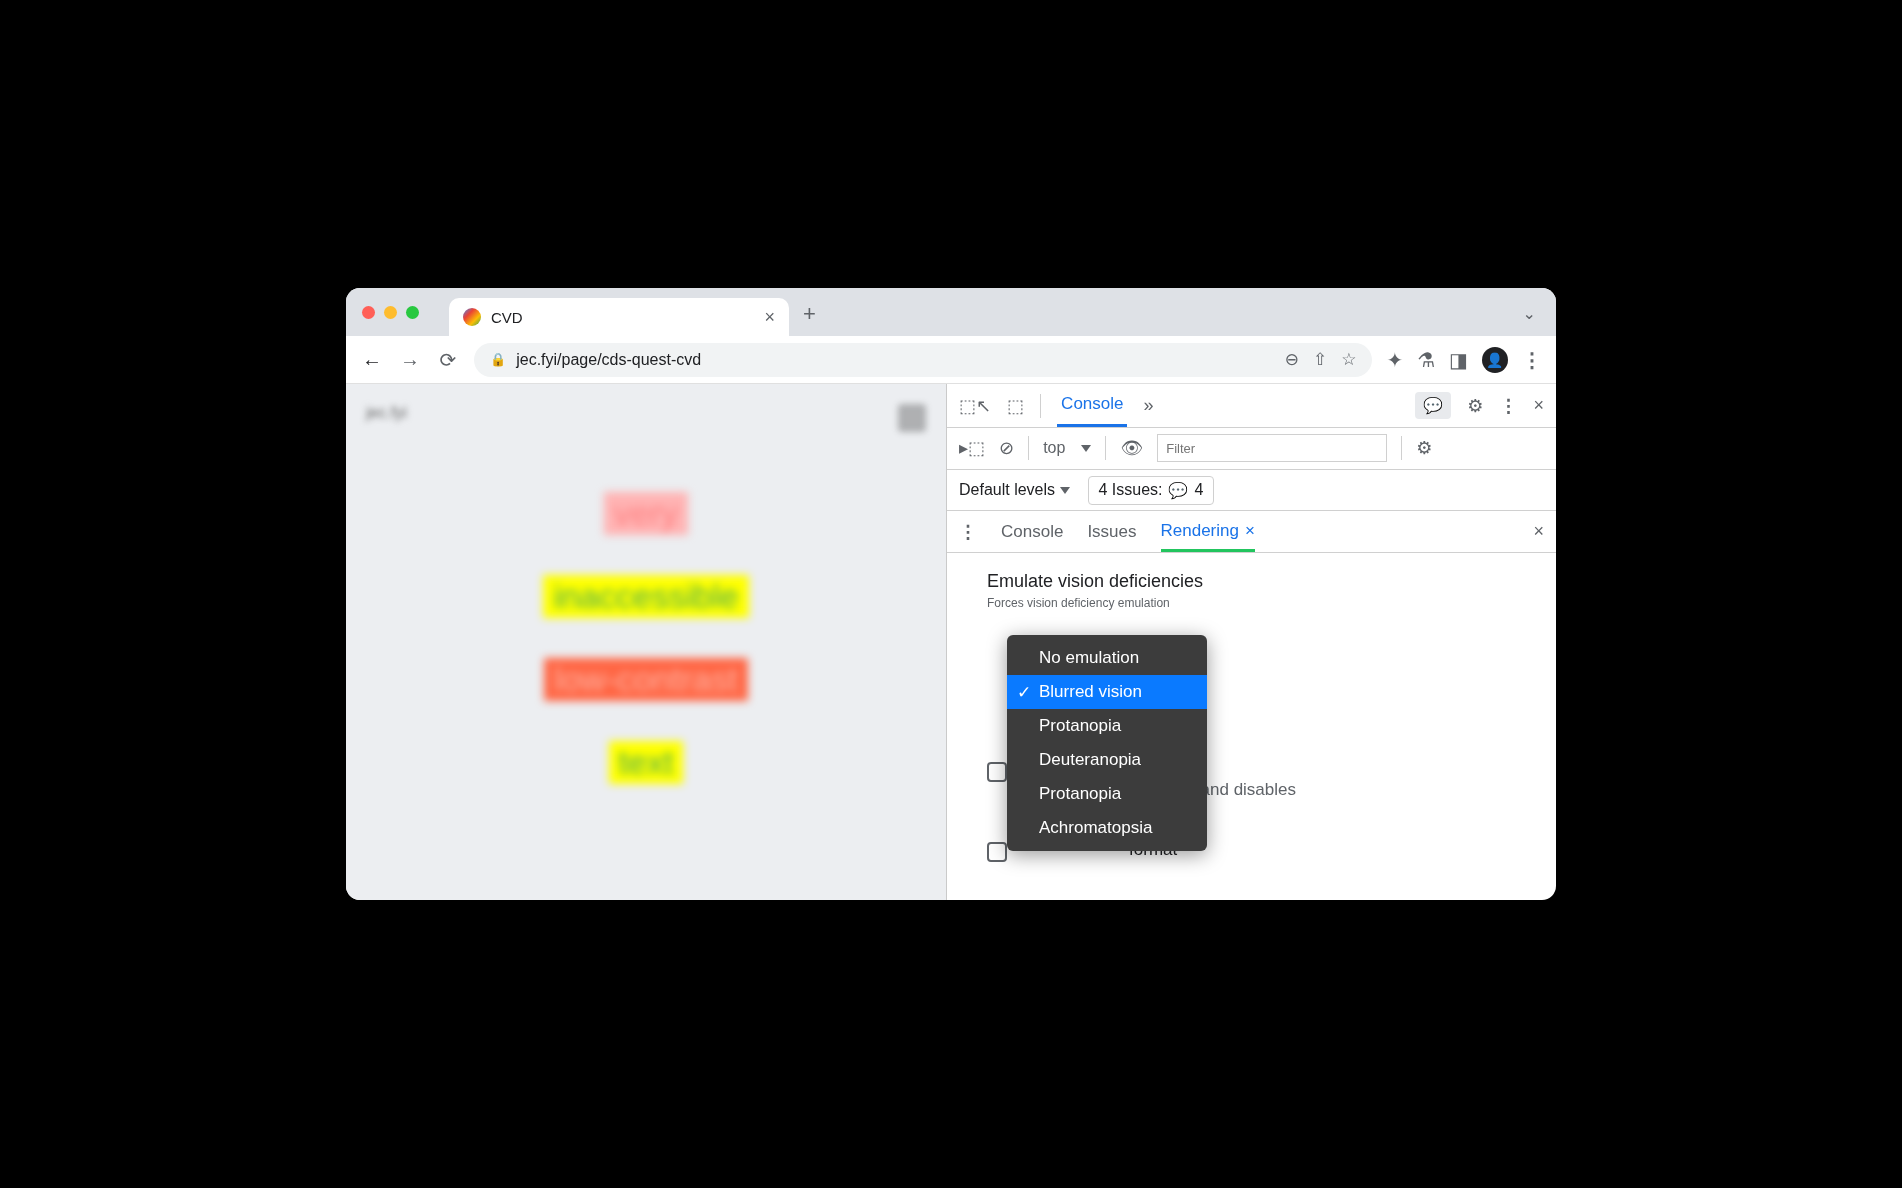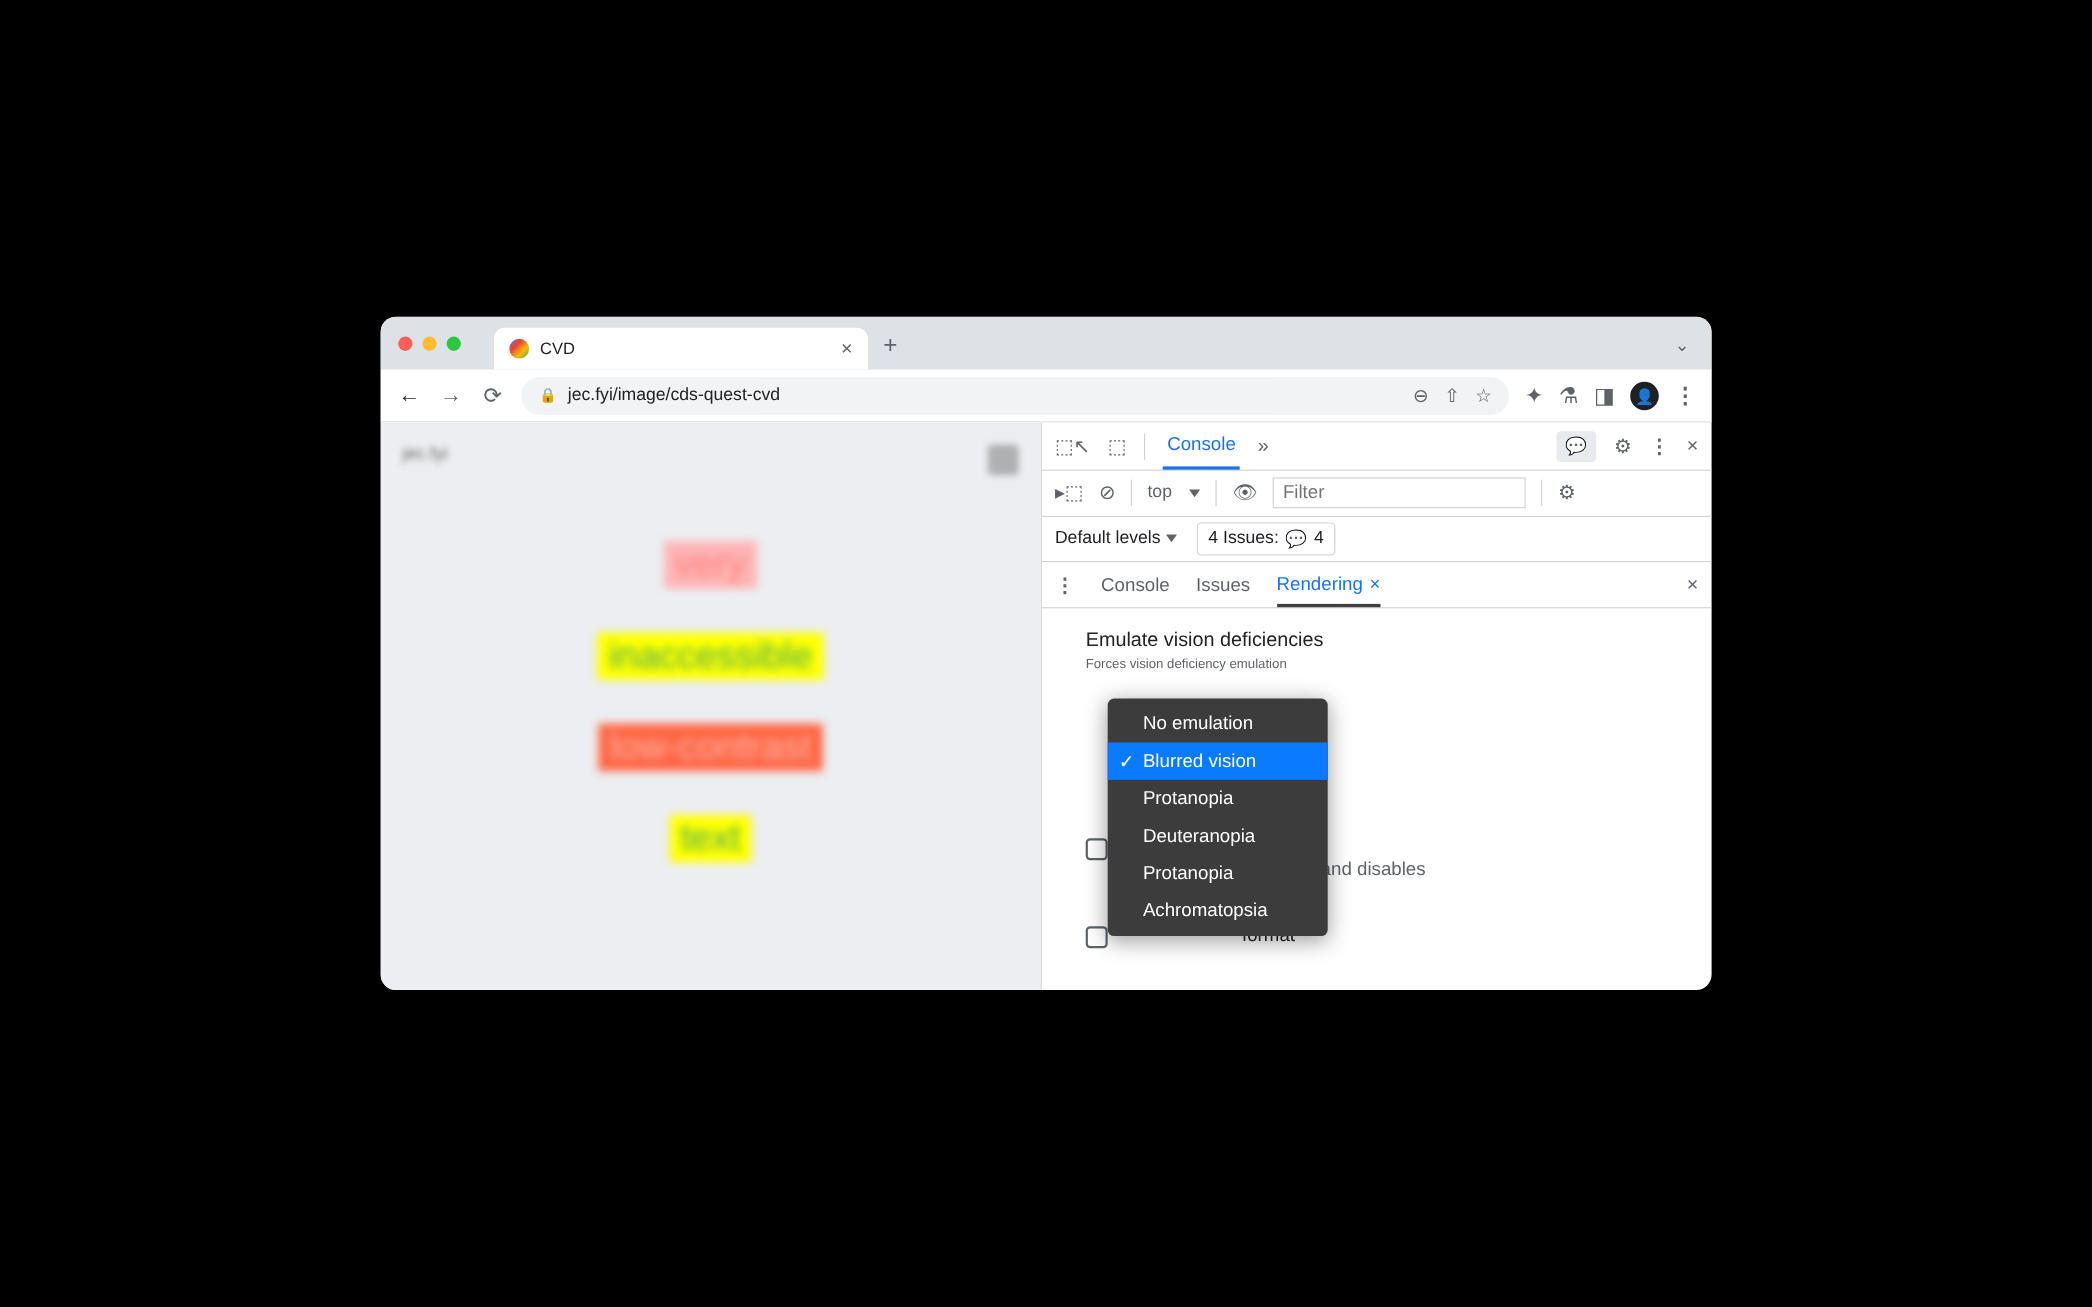--- a/index.html
+++ b/index.html
@@ -36,26 +36,26 @@
 .w3{background:#ff6644;color:#ffb3a3}
 .w4{background:#ffff00;color:#4caf50}
 .devtools{flex:1;display:flex;flex-direction:column;border-left:1px solid #cacaca}
 .dt-top{height:44px;display:flex;align-items:center;padding:0 12px;gap:16px;border-bottom:1px solid #d0d0d0}
 .dt-icon{color:#5f6368;font-size:18px}
 .dt-tab{font-size:17px;color:#202124;padding:10px 4px}
 .dt-tab.active{border-bottom:3px solid #1a73e8;color:#1a73e8}
 .issue-btn{background:#e8eaed;border-radius:4px;padding:4px 8px;color:#1a73e8}
 .dt-2{height:44px;display:flex;align-items:center;padding:0 12px;gap:14px;border-bottom:1px solid #d0d0d0}
 .top-sel{font-size:16px;color:#5f6368;display:flex;align-items:center;gap:16px}
-.filter-input{width:230px;height:28px;border:1px solid #d0d0d0;padding:0 8px;font-size:17px}
+.filter-input{width:230px;height:28px;border:1px solid #d0d0d0;padding:0 8px;font-size:13px}
 .dt-3{height:44px;display:flex;align-items:center;padding:0 12px;gap:18px;border-bottom:1px solid #d0d0d0;font-size:16px;color:#202124}
 .issues-box{border:1px solid #d0d0d0;border-radius:4px;padding:4px 10px;display:flex;align-items:center;gap:6px}
 .drawer-tabs{height:44px;display:flex;align-items:center;padding:0 12px;gap:24px;border-bottom:1px solid #d0d0d0;font-size:17px}
 .dr-tab{color:#5f6368}
-.dr-tab.active{color:#1a73e8;border-bottom:3px solid #404040;padding-bottom:8px;margin-bottom:-10px;display:flex;align-items:center;gap:6px}
+.dr-tab.active{color:#1a73e8;border-bottom:3px solid #22c55e;padding-bottom:8px;margin-bottom:-10px;display:flex;align-items:center;gap:6px}
 .panel{padding:18px 40px;position:relative}
 .sect-title{font-size:18px;color:#202124;margin-bottom:4px}
 .sect-sub{font-size:12px;color:#5f6368;margin-bottom:20px}
 .dropdown{position:absolute;top:82px;left:60px;background:#3c3c3c;border-radius:6px;padding:6px 0;box-shadow:0 4px 20px rgba(0,0,0,.4);z-index:10;width:200px}
 .dd-item{color:#fff;font-size:17px;padding:7px 6px 7px 32px;position:relative}
 .dd-item.sel{background:#0a7aff}
 .dd-item.sel::before{content:"✓";position:absolute;left:10px}
 .below{margin-top:150px}
 .cb-row{display:flex;gap:14px;align-items:flex-start;margin-bottom:20px}
 .cb{width:20px;height:20px;border:2px solid #5f6368;border-radius:4px;margin-top:2px;flex-shrink:0}
@@ -82,21 +82,21 @@
     <span class="new-tab">+</span>
     <span class="chevron">⌄</span>
   </div>
 
   <div class="toolbar">
     <span class="nav-btn back">←</span>
     <span class="nav-btn">→</span>
     <span class="nav-btn">⟳</span>
     <div class="addr">
       <span class="lock">🔒</span>
-      <span>jec.fyi/image/cds-quest-cvd</span>
+      <span>jec.fyi/page/cds-quest-cvd</span>
       <div style="flex:1"></div>
       <div class="addr-icons">
         <span>⊖</span>
         <span>⇧</span>
         <span>☆</span>
       </div>
     </div>
     <span class="tb-icon">✦</span>
     <span class="tb-icon">⚗</span>
     <span class="tb-icon">◨</span>

